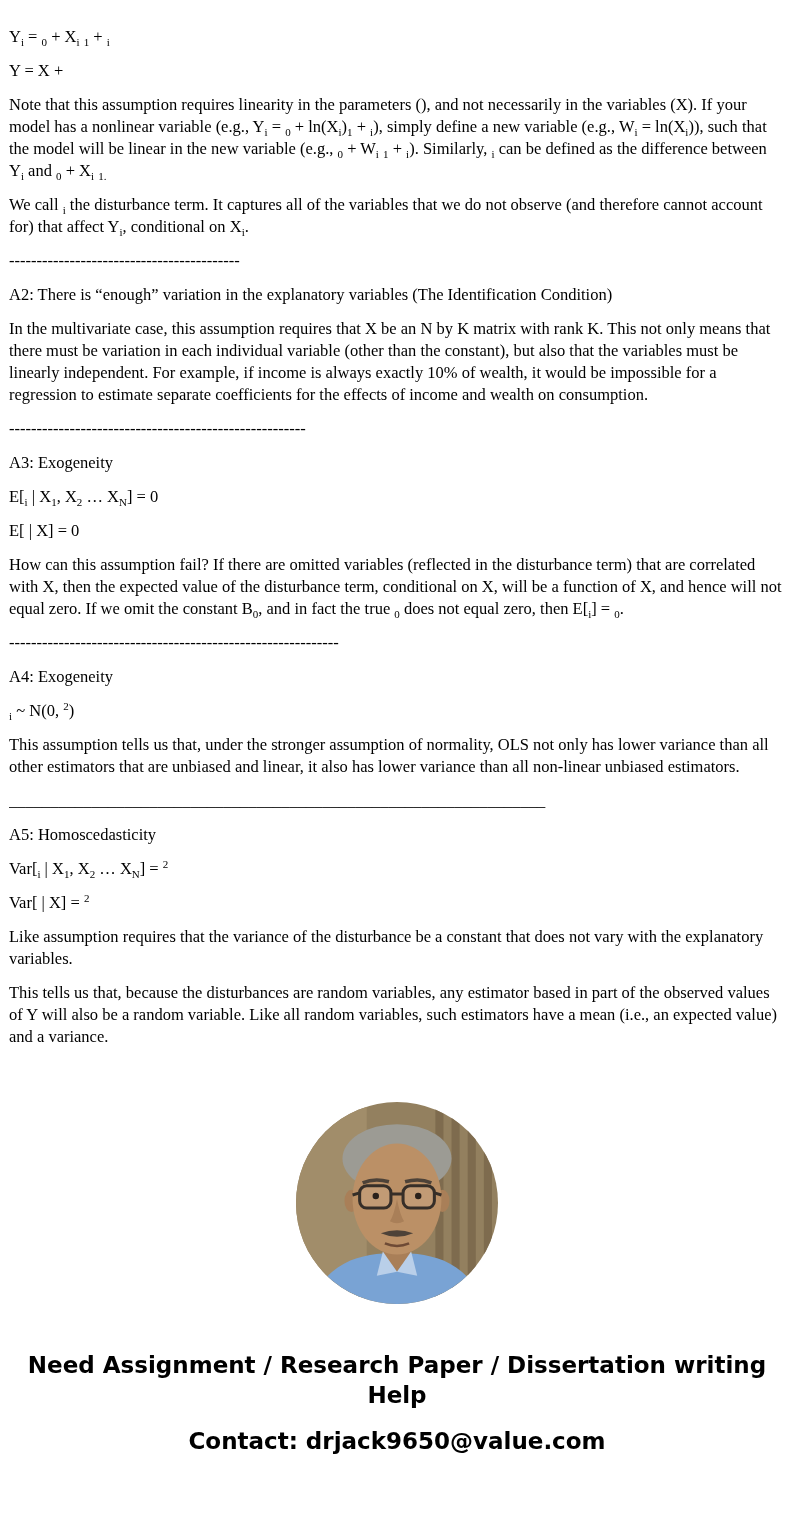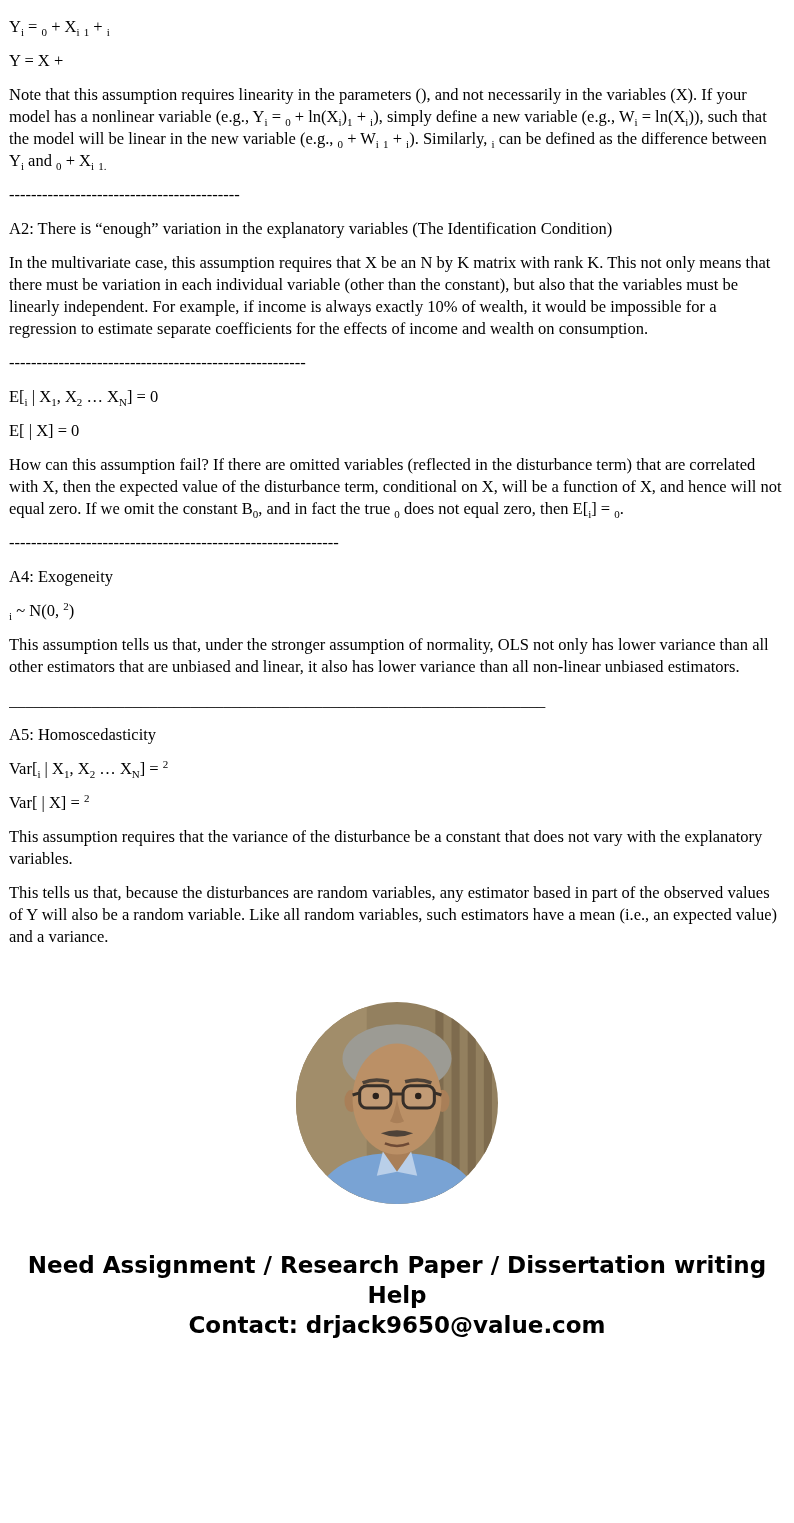--- a/index.html
+++ b/index.html
@@ -8,21 +8,21 @@
     background: #ffffff;
     color: #000000;
   }
   body {
     width: 794px;
     min-height: 1523px;
     font-family: "Liberation Serif", "DejaVu Serif", serif;
     font-size: 16.5px;
   }
   .doc {
-    padding: 4px 9px 0 9px;
+    padding: 14px 9px 0 9px;
   }
   .blk {
     margin: 12px 0;
     line-height: 22px;
   }
   .blk.sep, .blk.rule {
     letter-spacing: 0;
     white-space: nowrap;
     overflow: hidden;
   }
@@ -47,47 +47,49 @@
     text-align: center;
     font-family: "DejaVu Sans", "Liberation Sans", sans-serif;
     font-weight: 700;
     font-size: 23px;
     line-height: 30px;
     color: #000000;
     padding-bottom: 28px;
   }
   .footer .fline {
     max-width: 746px;
-    margin: 0 auto;
+    margin: 16px auto;
   }
 </style>
 </head>
 <body>
 
 <div class="doc">
 
 <p class="blk formula">Y<sub>i</sub> = <sub>0</sub> + X<sub>i</sub> <sub>1</sub> + <sub>i</sub></p>
     <p class="blk formula">Y = X + </p>
     <p class="blk p">Note that this assumption requires linearity in the parameters (), and not necessarily in the variables (X). If your model has a nonlinear variable (e.g., Y<sub>i</sub> = <sub>0</sub> + ln(X<sub>i</sub>)<sub>1</sub> + <sub>i</sub>), simply define a new variable (e.g., W<sub>i</sub> = ln(X<sub>i</sub>)), such that the model will be linear in the new variable (e.g., <sub>0</sub> + W<sub>i</sub> <sub>1</sub> + <sub>i</sub>). Similarly, <sub>i</sub> can be defined as the difference between Y<sub>i</sub> and <sub>0</sub> + X<sub>i</sub> <sub>1.</sub></p>
+    <p class="blk p">We call <sub>i</sub> the disturbance term. It captures all of the variables that we do not observe (and therefore cannot account for) that affect Y<sub>i</sub>, conditional on X<sub>i</sub>.</p>
     <p class="blk sep">------------------------------------------</p>
     <p class="blk h">A2: There is “enough” variation in the explanatory variables (The Identification Condition)</p>
     <p class="blk p">In the multivariate case, this assumption requires that X be an N by K matrix with rank K. This not only means that there must be variation in each individual variable (other than the constant), but also that the variables must be linearly independent. For example, if income is always exactly 10% of wealth, it would be impossible for a regression to estimate separate coefficients for the effects of income and wealth on consumption.</p>
     <p class="blk sep">------------------------------------------------------</p>
+    <p class="blk h">A3: Exogeneity</p>
     <p class="blk formula">E[<sub>i</sub> | X<sub>1</sub>, X<sub>2</sub> … X<sub>N</sub>] = 0</p>
     <p class="blk formula">E[ | X] = 0</p>
     <p class="blk p">How can this assumption fail? If there are omitted variables (reflected in the disturbance term) that are correlated with X, then the expected value of the disturbance term, conditional on X, will be a function of X, and hence will not equal zero. If we omit the constant B<sub>0</sub>, and in fact the true <sub>0</sub> does not equal zero, then E[<sub>i</sub>] = <sub>0</sub>.</p>
     <p class="blk sep">------------------------------------------------------------</p>
     <p class="blk h">A4: Exogeneity</p>
     <p class="blk formula"><sub>i</sub> ~ N(0, <sup>2</sup>)</p>
     <p class="blk p">This assumption tells us that, under the stronger assumption of normality, OLS not only has lower variance than all other estimators that are unbiased and linear, it also has lower variance than all non-linear unbiased estimators.</p>
     <p class="blk rule">_________________________________________________________________</p>
     <p class="blk h">A5: Homoscedasticity</p>
     <p class="blk formula">Var[<sub>i</sub> | X<sub>1</sub>, X<sub>2</sub> … X<sub>N</sub>] = <sup>2</sup></p>
     <p class="blk formula">Var[ | X] = <sup>2</sup></p>
-    <p class="blk p">This assumption requires that the variance of the disturbance be a constant that does not vary with the explanatory variables.</p>
+    <p class="blk p">Like assumption requires that the variance of the disturbance be a constant that does not vary with the explanatory variables.</p>
     <p class="blk p">This tells us that, because the disturbances are random variables, any estimator based in part of the observed values of Y will also be a random variable. Like all random variables, such estimators have a mean (i.e., an expected value) and a variance.</p>
   </div>
 
 <div class="avatar-wrap">
   <div class="avatar">
     <svg viewBox="0 0 200 200" xmlns="http://www.w3.org/2000/svg">
 
       <rect x="0" y="0" width="200" height="200" fill="#93805f"></rect>
       <rect x="0" y="0" width="70" height="200" fill="#a18d6a"></rect>
 

